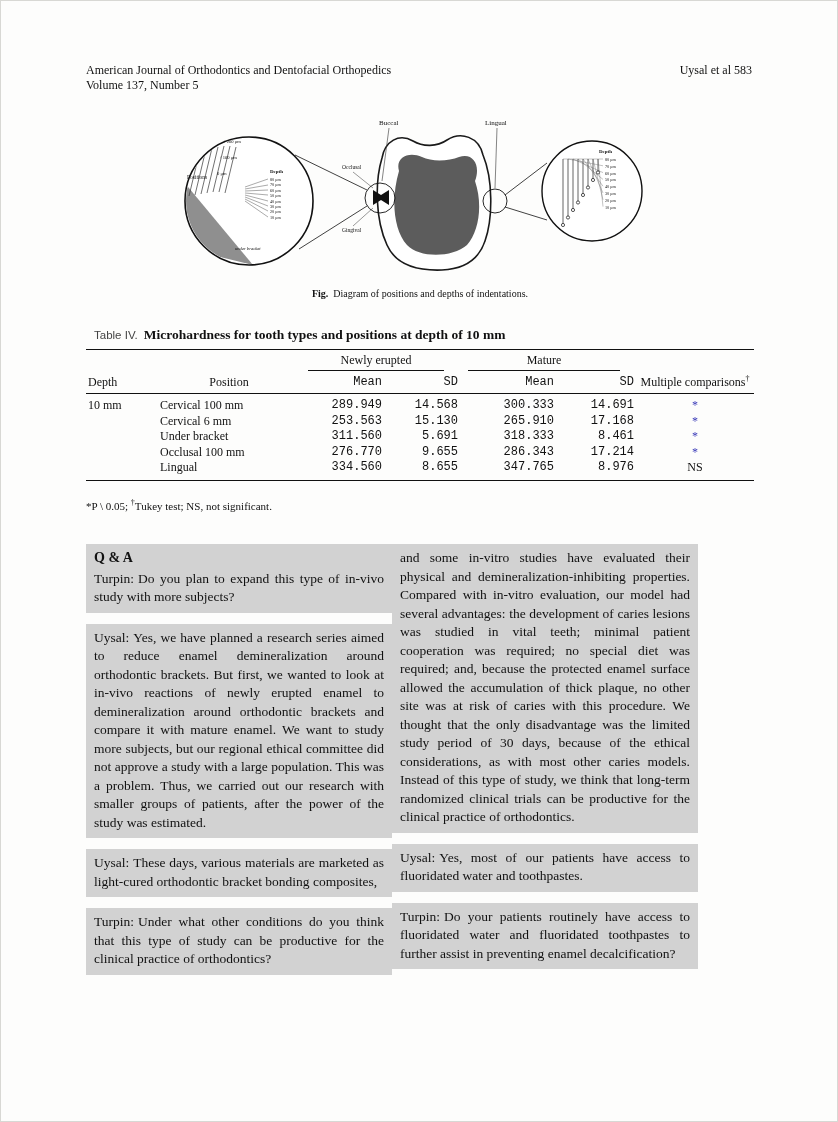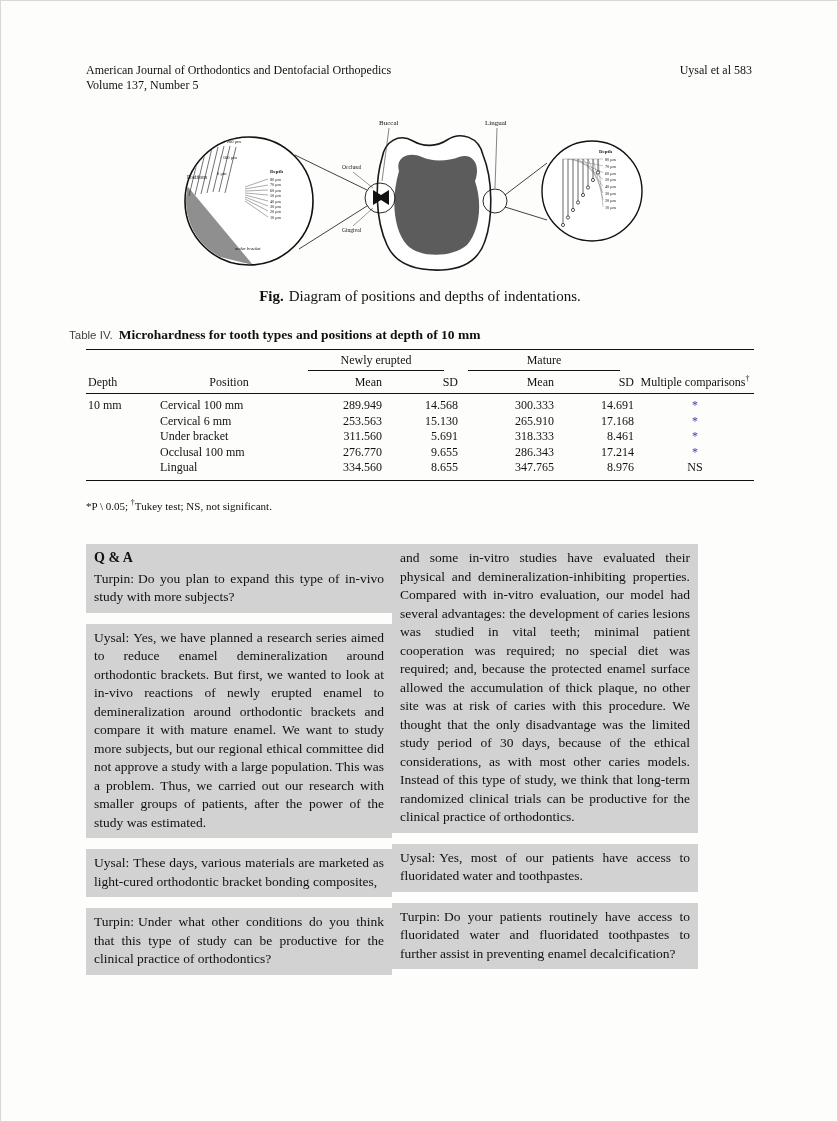--- a/index.html
+++ b/index.html
@@ -7,36 +7,36 @@
   body { background:#e9e9e7; font-family:"Liberation Serif", serif; color:#111; }
   .page { position:relative; width:838px; height:1122px; background:#fdfdfc; border:1px solid #d8d8d4; overflow:hidden; }
 
   
   .hdr-left { position:absolute; left:85px; top:62px; font-size:12px; line-height:15px; }
   .hdr-right { position:absolute; right:85px; top:62px; font-size:12px; }
 
   
   .figure-wrap { position:absolute; left:136px; top:112px; width:560px; height:175px; }
   .figure-wrap svg text { font-family:"Liberation Serif", serif; fill:#111; }
-  .fig-caption { position:absolute; left:85px; top:287px; width:668px; text-align:center; font-size:15px; }
+  .fig-caption { position:absolute; left:85px; top:287px; width:668px; text-align:center; font-size:10px; }
   .fig-caption b { margin-right:5px; }
 
   
-  .table-head { position:absolute; left:68px; top:326px; font-size:13.5px; }
+  .table-head { position:absolute; left:93px; top:326px; font-size:13.5px; }
   .table-label { font-family:"Liberation Sans", sans-serif; font-size:11.5px; color:#444; margin-right:6px; }
   .table-title { font-weight:bold; }
   table.datatable { position:absolute; left:85px; top:348px; width:668px; border-collapse:collapse; table-layout:fixed;
                     font-size:12px; border-top:1.5px solid #111; border-bottom:1.5px solid #111; }
   table.datatable td, table.datatable th { font-weight:normal; padding:1px 2px; line-height:13.5px; white-space:nowrap; overflow:visible; }
   tr.group-row td { padding-top:4px; padding-bottom:2px; }
   .group-label { text-align:center; border-bottom:1px solid #111; margin:0 14px 0 6px; padding-bottom:2px; font-size:12px; }
   tr.head-row th { border-bottom:1px solid #111; padding-bottom:4px; padding-top:3px; }
   tr.body-row:first-child td { padding-top:5px; }
   tbody tr:last-child td { padding-bottom:5px; }
-  .al { text-align:left; } .ar { text-align:right; } .ac { text-align:center; }
+  .al { text-align:left; } .ar { text-align:right;font-family:Liberation Mono, monospace; } .ac { text-align:center; }
   .footnote { position:absolute; left:85px; top:499px; font-size:11px; }
   sup { font-size:8px; vertical-align:super; line-height:0; }
 
   
   .qa { position:absolute; left:85px; top:543px; width:612px; display:flex; }
   .qa-col { width:322px; }
   .qa-block { background:#d2d2d2; padding:5px 8px 6px 8px; margin-bottom:11px; font-size:13.5px; line-height:18.5px; text-align:justify; }
   .qa-heading { font-weight:bold; font-size:14px; margin-bottom:2px; }
   .speaker { font-weight:normal; margin-right:4px; }
   .speaker:empty { margin-right:0; }

